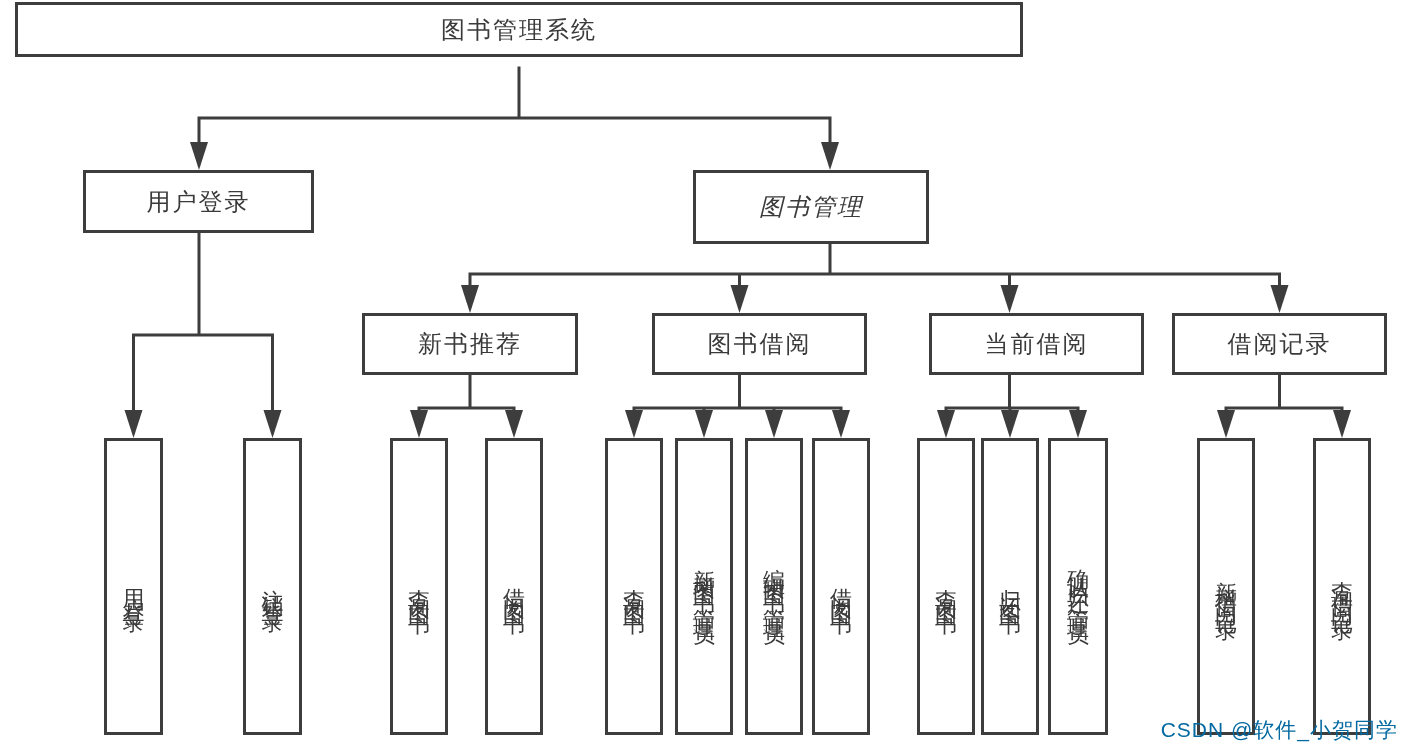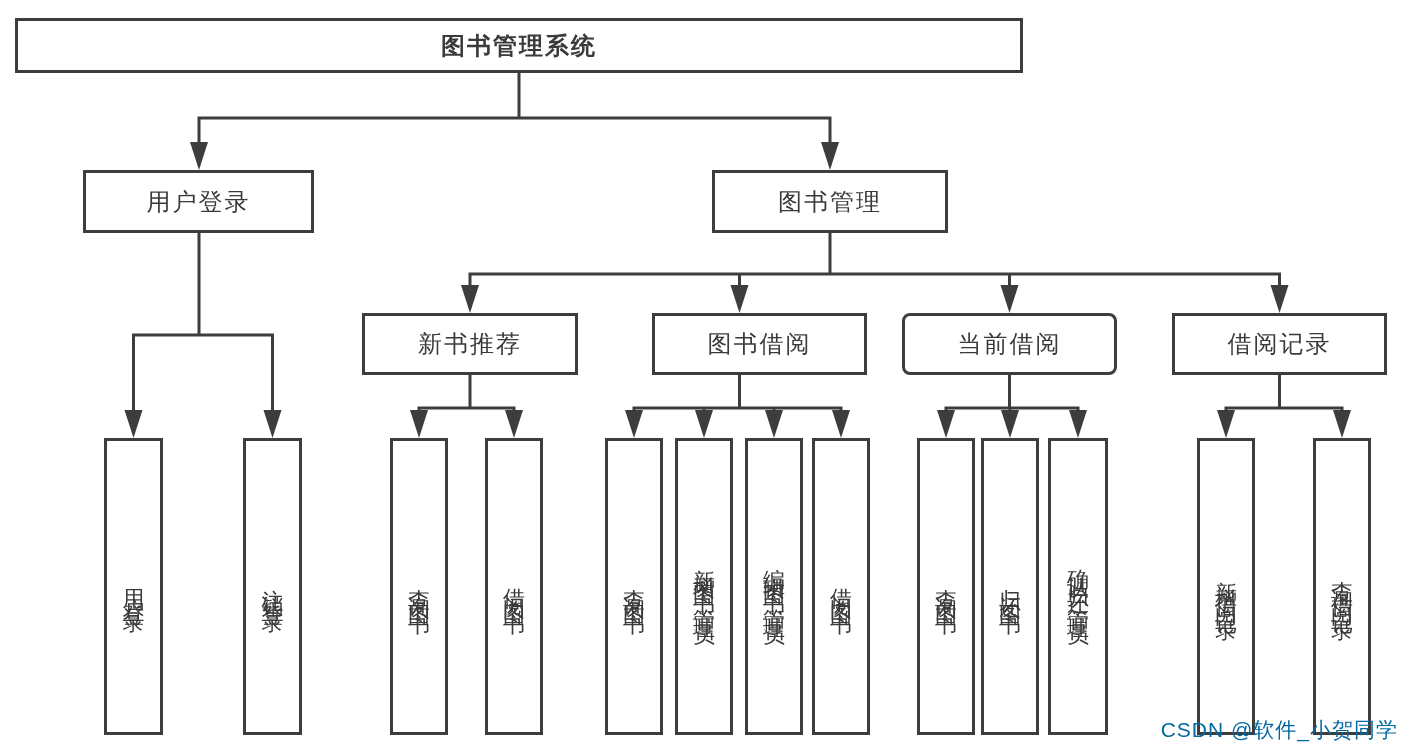--- a/index.html
+++ b/index.html
@@ -85,28 +85,28 @@
       <polygon points="765,410 783,410 774,438"></polygon>
       <polygon points="832,410 850,410 841,438"></polygon>
       <polygon points="937,410 955,410 946,438"></polygon>
       <polygon points="1001,410 1019,410 1010,438"></polygon>
       <polygon points="1069,410 1087,410 1078,438"></polygon>
       <polygon points="1217,410 1235,410 1226,438"></polygon>
       <polygon points="1333,410 1351,410 1342,438"></polygon>
     </g>
   </svg>
 
-  <div class="node" style="left:15px;top:18px;width:1008px;height:55px;font-weight:bold;">图书管理系统</div>
+  <div class="node" style="left:15px;top:2px;width:1008px;height:55px;">图书管理系统</div>
 
   <div class="node" style="left:83px;top:170px;width:231px;height:63px;">用户登录</div>
-  <div class="node" style="left:712px;top:170px;width:236px;height:63px;">图书管理</div>
+  <div class="node" style="left:693px;top:170px;width:236px;height:74px;font-style:italic;">图书管理</div>
 
   <div class="node" style="left:362px;top:313px;width:216px;height:62px;">新书推荐</div>
   <div class="node" style="left:652px;top:313px;width:215px;height:62px;">图书借阅</div>
-  <div class="node" style="left:902px;top:313px;width:215px;height:62px;border-radius:8px;">当前借阅</div>
+  <div class="node" style="left:929px;top:313px;width:215px;height:62px;">当前借阅</div>
   <div class="node" style="left:1172px;top:313px;width:215px;height:62px;">借阅记录</div>
 
   <div class="node leaf" style="left:104px;top:438px;width:59px;height:297px;">用户登录</div>
   <div class="node leaf" style="left:243px;top:438px;width:59px;height:297px;">注销登录</div>
 
   <div class="node leaf" style="left:390px;top:438px;width:58px;height:297px;">查询图书</div>
   <div class="node leaf" style="left:485px;top:438px;width:58px;height:297px;">借阅图书</div>
 
   <div class="node leaf" style="left:605px;top:438px;width:58px;height:297px;">查询图书</div>
   <div class="node leaf" style="left:675px;top:438px;width:58px;height:297px;">新增图书（管理员）</div>

